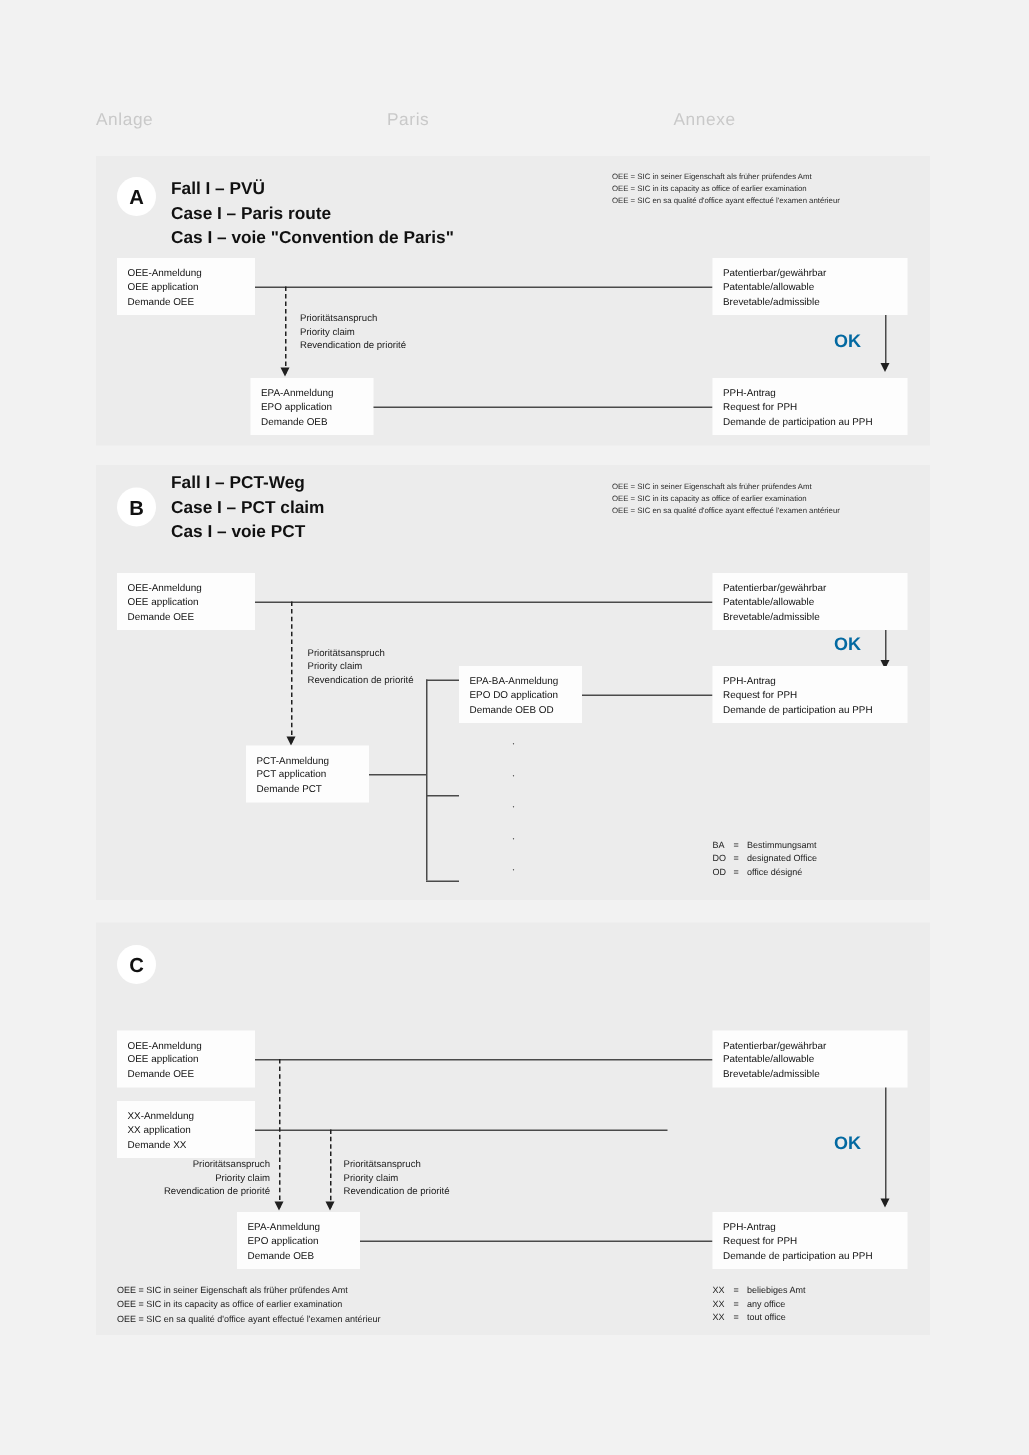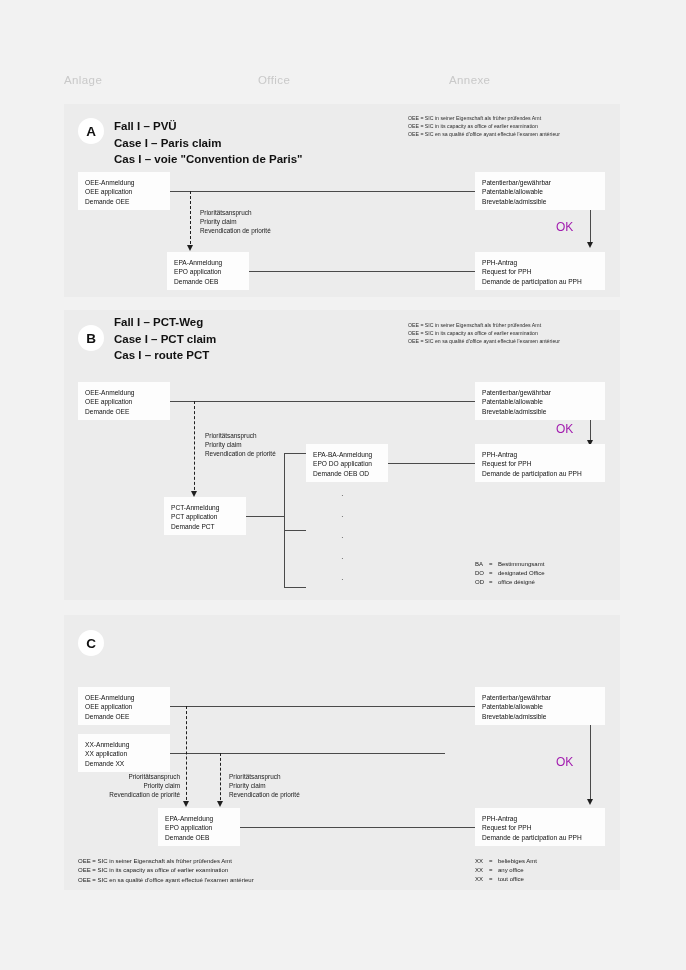--- a/index.html
+++ b/index.html
@@ -132,22 +132,22 @@
     font-size: 6.4px;
     line-height: 9.2px;
     color: #1b1b1b;
     white-space: nowrap;
   }
   .prio.right-align { text-align: right; }
 
   .ok-label {
     position: absolute;
     font-size: 12px;
-    font-weight: normal;
-    color: #a21caf;
+    font-weight: bold;
+    color: #0369a1;
     text-align: center;
   }
 
   
   .dot-mark {
     position: absolute;
     font-size: 8px;
     line-height: 8px;
     color: #555;
   }
@@ -169,31 +169,31 @@
     line-height: 9.4px;
     color: #1b1b1b;
     white-space: nowrap;
   }
 </style>
 </head>
 <body>
 
 <div class="page-header">
   <span class="hdr-de">Anlage</span>
-  <span class="hdr-en">Office</span>
+  <span class="hdr-en">Paris</span>
   <span class="hdr-fr">Annexe</span>
 </div>
 
 <div class="panel" id="panel-a">
 
   <div class="badge">A</div>
 
   <div class="panel-titles">
     <div>Fall I – PVÜ</div>
-    <div>Case I – Paris claim</div>
+    <div>Case I – Paris route</div>
     <div>Cas I  – voie "Convention de Paris"</div>
   </div>
 
   <div class="hdr-legend">
     <div>OEE = SIC in seiner Eigenschaft als früher prüfendes Amt</div>
     <div>OEE = SIC in its capacity as office of earlier examination</div>
     <div>OEE = SIC en sa qualité d'office ayant effectué l'examen antérieur</div>
   </div>
 
   <div class="box" style="left:14px; top:68px; width:92px; height:38px;">
@@ -238,21 +238,21 @@
   </div>
 </div>
 
 <div class="panel" id="panel-b">
 
   <div class="badge">B</div>
 
   <div class="panel-titles">
     <div>Fall I – PCT-Weg</div>
     <div>Case I – PCT claim</div>
-    <div>Cas I – route PCT</div>
+    <div>Cas I – voie PCT</div>
   </div>
 
   <div class="hdr-legend">
     <div>OEE = SIC in seiner Eigenschaft als früher prüfendes Amt</div>
     <div>OEE = SIC in its capacity as office of earlier examination</div>
     <div>OEE = SIC en sa qualité d'office ayant effectué l'examen antérieur</div>
   </div>
 
   <div class="box" style="left:14px; top:72px; width:92px; height:38px;">
     <div>OEE-Anmeldung</div>

